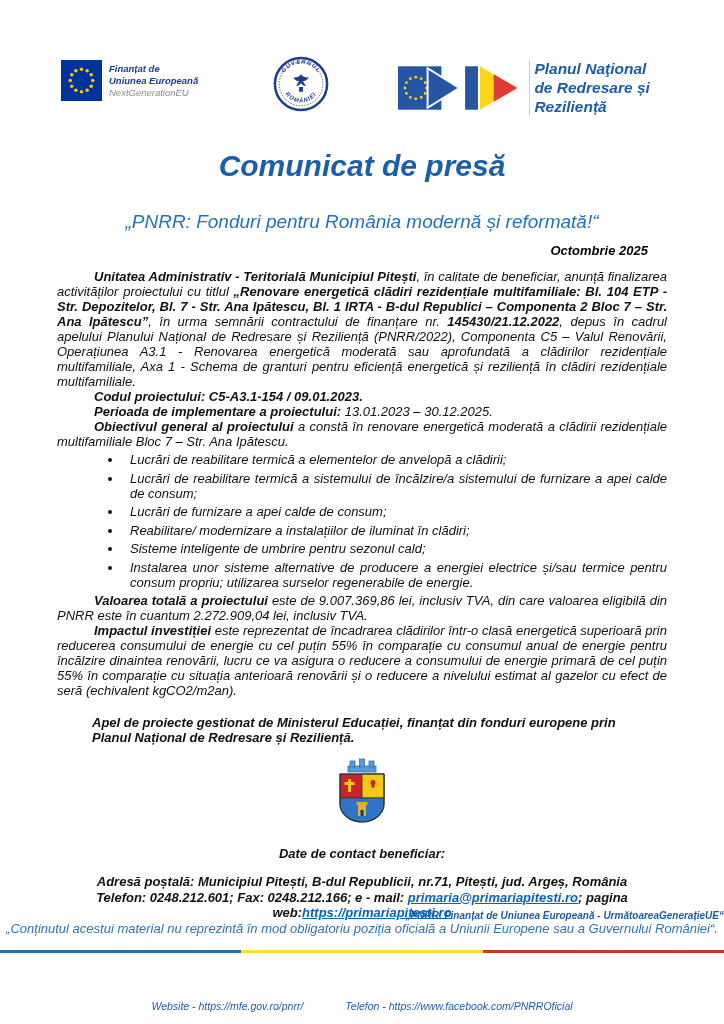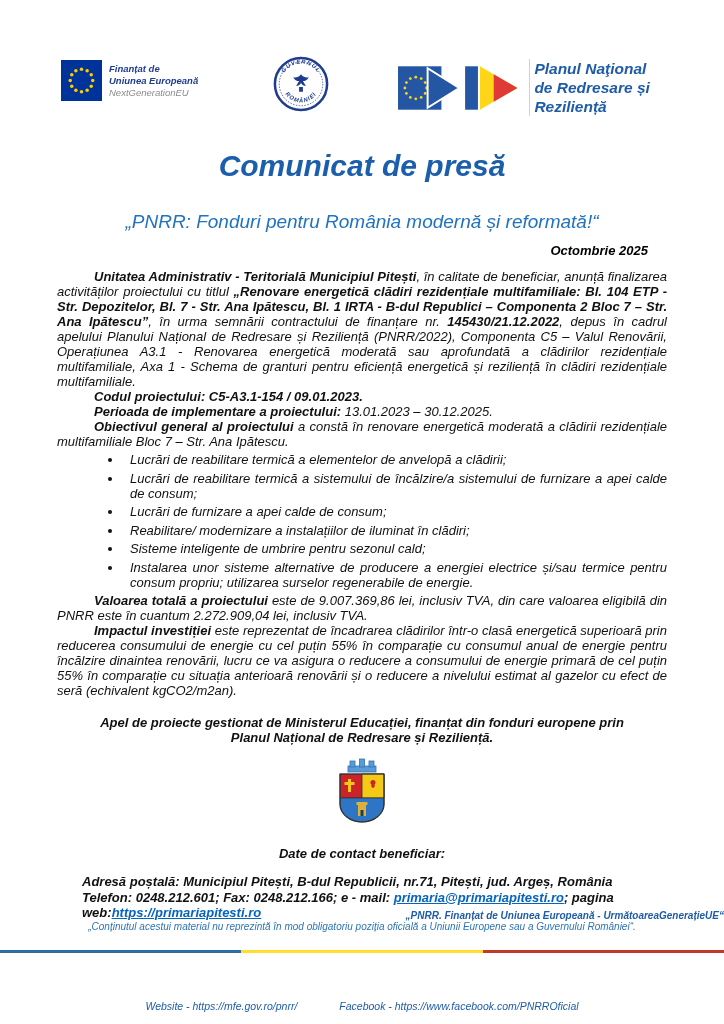--- a/index.html
+++ b/index.html
@@ -34,29 +34,29 @@
   .doc-subtitle{position:absolute;top:199px;left:0;width:100%;text-align:center;
              font-size:19px;color:var(--subtitle-blue);}
   .doc-date{position:absolute;top:231px;right:76px;font-size:13px;font-weight:bold;color:#000;}
 
   
   .content{position:absolute;top:257px;left:57px;width:610px;font-size:13px;line-height:15px;color:#111;}
   .para{text-align:justify;text-indent:37px;}
   .b{font-weight:bold;}
   ul.bullets{margin:3px 0 2px 0;padding-left:66px;}
   ul.bullets li{padding-left:7px;margin-bottom:3.5px;text-align:justify;line-height:15px;}
-  .call-info{margin:17px auto 0 auto;width:540px;text-align:center;font-weight:bold;text-indent:0;}
+  .call-info{margin:17px auto 0 auto;width:540px;text-align:left;font-weight:bold;text-indent:0;}
   .crest-wrap{margin-top:13px;text-align:center;}
   .contact-heading{margin-top:15px;text-align:center;font-weight:bold;text-indent:0;}
-  .address{margin:13px auto 0 auto;width:560px;text-align:left;font-weight:bold;line-height:15.5px;text-indent:0;}
+  .address{margin:13px auto 0 auto;width:560px;text-align:center;font-weight:bold;line-height:15.5px;text-indent:0;}
   a.doc-link, .doc-link{color:var(--link-blue);text-decoration:underline;cursor:pointer;font-weight:bold;}
 
   
   .disclaimer{position:absolute;top:909px;left:0;width:100%;text-align:center;
-              font-size:10px;color:var(--disclaimer-blue);}
+              font-size:13px;color:var(--disclaimer-blue);}
   .tricolor{position:absolute;top:938px;left:0;width:100%;height:3px;display:flex;}
   .tricolor .seg{height:100%;width:33.334%;}
   .seg-blue{background:var(--flag-line-blue);}
   .seg-yellow{background:var(--flag-line-yellow);}
   .seg-red{background:var(--flag-line-red);}
   .slogan{position:absolute;top:898px;left:0;width:100%;text-align:right;
           font-size:10px;font-weight:bold;color:var(--footer-blue);}
   .footer-links{position:absolute;top:988px;left:0;width:100%;display:flex;
           justify-content:center;gap:42px;font-size:10.5px;color:var(--footer-blue);}
   .footer-links span{cursor:pointer;}
@@ -208,16 +208,16 @@
   <div class="tricolor">
     <div class="seg seg-blue"></div>
     <div class="seg seg-yellow"></div>
     <div class="seg seg-red"></div>
   </div>
 
   <div class="slogan">„PNRR. Finanțat de Uniunea Europeană - UrmătoareaGenerațieUE“</div>
 
   <div class="footer-links">
     <span>Website - https://mfe.gov.ro/pnrr/</span>
-    <span>Facebook - https://www.facebook.com/PNRROficial</span>
+    <span>Telefon - https://www.facebook.com/PNRROficial</span>
   </div>
 
 </div>
 
 </body></html>

